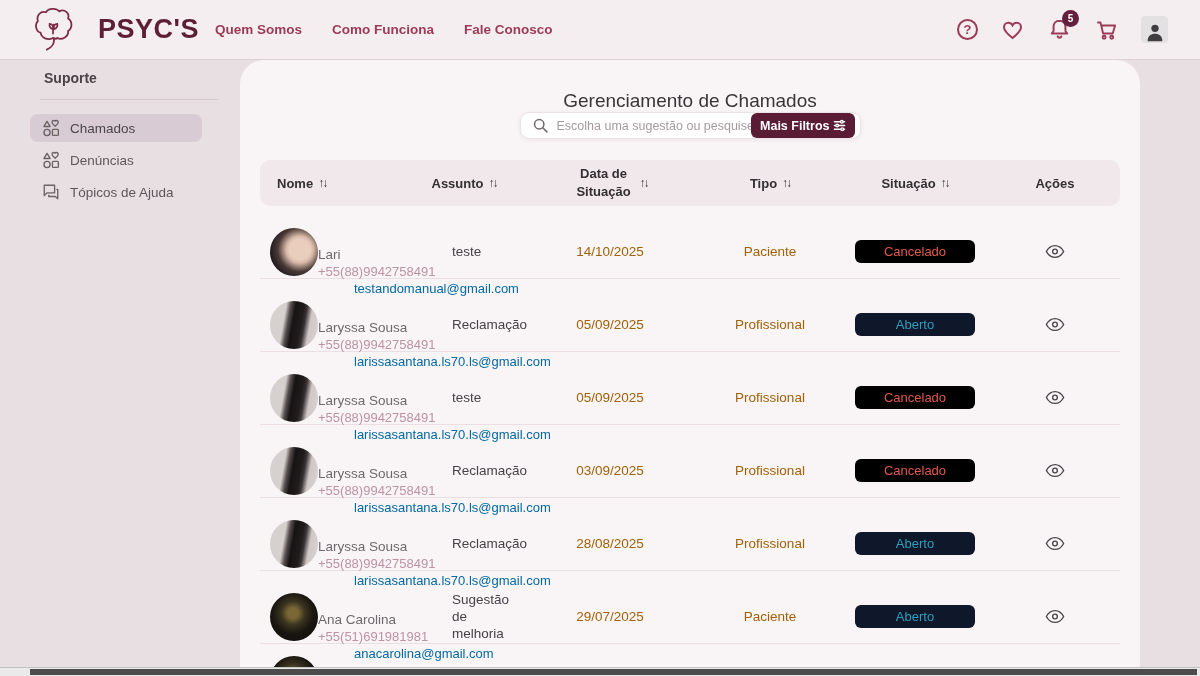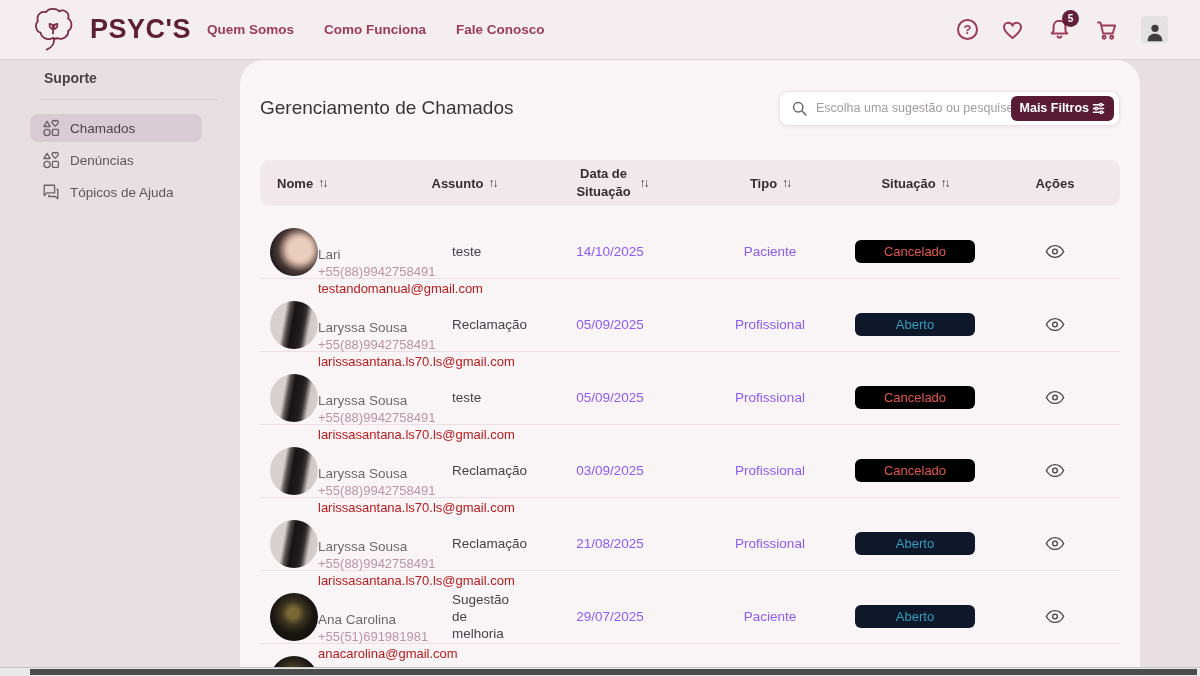--- a/index.html
+++ b/index.html
@@ -10,21 +10,21 @@
     background:#e8dfe3;
     color:#474247;
   }
 
   
   .topbar {
     position:absolute; top:0; left:0; width:1200px; height:60px;
     background:#f4eef0; border-bottom:1px solid #ddd2d7;
     display:flex; align-items:center; padding:0 32px; z-index:5;
   }
-  .logo-wrap { display:flex; align-items:center; gap:16px; }
+  .logo-wrap { display:flex; align-items:center; gap:24px; }
   .logo-text { font-size:27px; font-weight:bold; color:#5c1f35; letter-spacing:.5px; }
   .topnav { display:flex; gap:30px; margin-left:16px; }
   .topnav .nav-item { font-size:13.5px; font-weight:bold; color:#9c3b57; cursor:pointer; }
   .top-icons { margin-left:auto; display:flex; align-items:center; gap:22px; }
   .icon-btn { position:relative; display:flex; align-items:center; justify-content:center; cursor:pointer; }
   .help-circle {
     width:21px; height:21px; border:2px solid #9c3b57; border-radius:50%;
     color:#9c3b57; font-size:13px; font-weight:bold; display:flex; align-items:center; justify-content:center;
   }
   .notif-badge {
@@ -46,21 +46,21 @@
     padding:0 12px; border-radius:8px; width:172px; cursor:pointer;
     font-size:13.5px; color:#5d575b;
   }
   .side-item.active { background:#d9cbd3; color:#4c4549; }
 
   
   .card {
     position:absolute; top:60px; left:240px; width:900px; bottom:0;
     background:#f9f4f6; border-radius:24px 24px 0 0; padding:0 20px; z-index:2;
   }
-  .card-head { display:flex; align-items:center; justify-content:space-between; margin-top:30px; height:36px; }
+  .card-head { display:flex; align-items:center; justify-content:space-between; margin-top:30px; height:36px;flex-direction:column; }
   .page-title { font-size:19px; color:#3a3538; }
   .searchbar {
     display:flex; align-items:center; width:341px; height:35px; background:#ffffff;
     border:1px solid #ece2e6; border-radius:9px; padding:0 5px 0 11px;
     box-shadow:0 1px 4px rgba(90,27,52,.07);
   }
   .searchbar input {
     flex:1; border:none; outline:none; font-size:12.5px; color:#5d575b;
     background:transparent; margin-left:8px; font-family:"Liberation Sans", sans-serif;
   }
@@ -91,24 +91,24 @@
   }
   .c-avatar { padding-left:10px; }
   .avatar { width:48px; height:48px; border-radius:50%; }
   .av-lari   { background:radial-gradient(circle at 62% 45%, #e9cdbd 0 26%, #d7b8a8 34%, #4a3a36 55%, #201a1d 75%, #151012 100%); }
   .av-laryssa{ background:linear-gradient(100deg,#d6d0ce 0 30%,#57504f 38%,#171315 47%,#211c1e 62%,#3a3334 68%,#cfc8c6 78%,#dad4d2 100%); }
   .av-ana    { background:radial-gradient(circle at 48% 42%, #7a6736 0 14%, #3a331f 32%, #191611 55%, #0c0b09 100%); }
 
   .c-name { line-height:17px; }
   .row-name  { color:#6f696d; white-space:nowrap;margin-top:40px; }
   .row-phone { color:#bc93a4; font-size:13px; white-space:nowrap; }
-  .row-email { color:#b91c1c; font-size:13px; white-space:nowrap; }
+  .row-email { color:#0369a1; font-size:13px; white-space:nowrap;margin-left:36px; }
 
   .c-subject { position:relative; color:#474247; line-height:17px; max-width:112px;padding-left:44px; }
-  .c-date, .c-type { text-align:center; color:#8b5cf6; }
+  .c-date, .c-type { text-align:center; color:#a16207; }
   .c-status { text-align:center; }
   .badge {
     display:inline-block; width:120px; padding:4px 0; border-radius:6px;
     font-size:13px; text-align:center;
   }
   .b-cancelado { background:#000000; color:#e2584b; }
   .b-aberto    { background:#0f172a; color:#2f9fbd; }
   .c-actions { text-align:center; }
   .eye-btn { display:inline-flex; cursor:pointer; vertical-align:middle; }
 
@@ -364,21 +364,21 @@
     <div class="trow">
       <div class="c-avatar">
           <div class="avatar av-laryssa"></div>
         </div>
       <div class="c-name">
         <div class="row-name">Laryssa Sousa</div>
         <div class="row-phone">+55(88)9942758491</div>
         <div class="row-email">larissasantana.ls70.ls@gmail.com</div>
       </div>
       <div class="c-subject">Reclamação</div>
-      <div class="c-date">21/08/2025</div>
+      <div class="c-date">28/08/2025</div>
       <div class="c-type">Profissional</div>
       <div class="c-status"><span class="badge b-aberto">Aberto</span></div>
       <div class="c-actions">
         <span class="eye-btn">
           <svg width="20" height="15" viewBox="0 0 22 15" fill="none" stroke="#4a4549" stroke-width="1.5">
             <path d="M1.5 7.5 C4 2.8 7.3 1 11 1 C14.7 1 18 2.8 20.5 7.5 C18 12.2 14.7 14 11 14 C7.3 14 4 12.2 1.5 7.5 Z"></path>
             <circle cx="11" cy="7.5" r="2.6"></circle>
           </svg>
         </span>
       </div>

